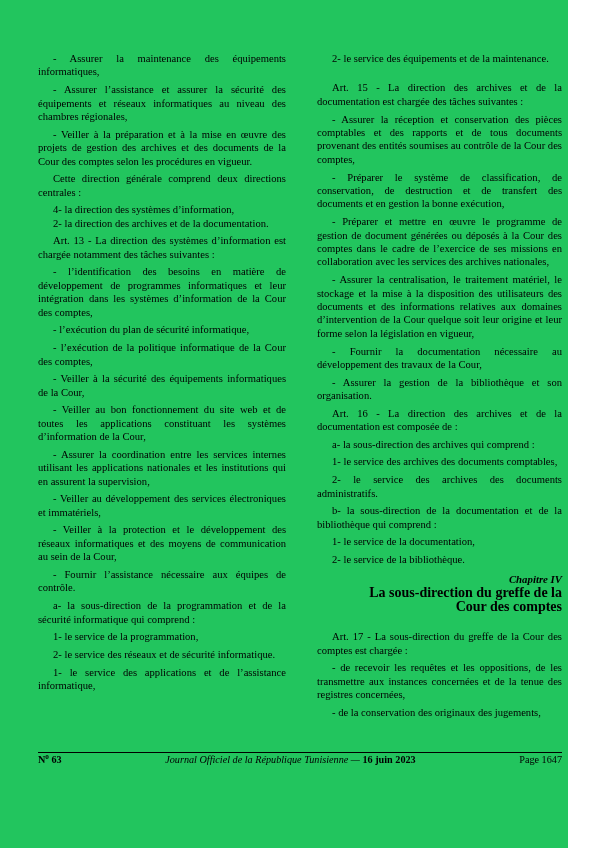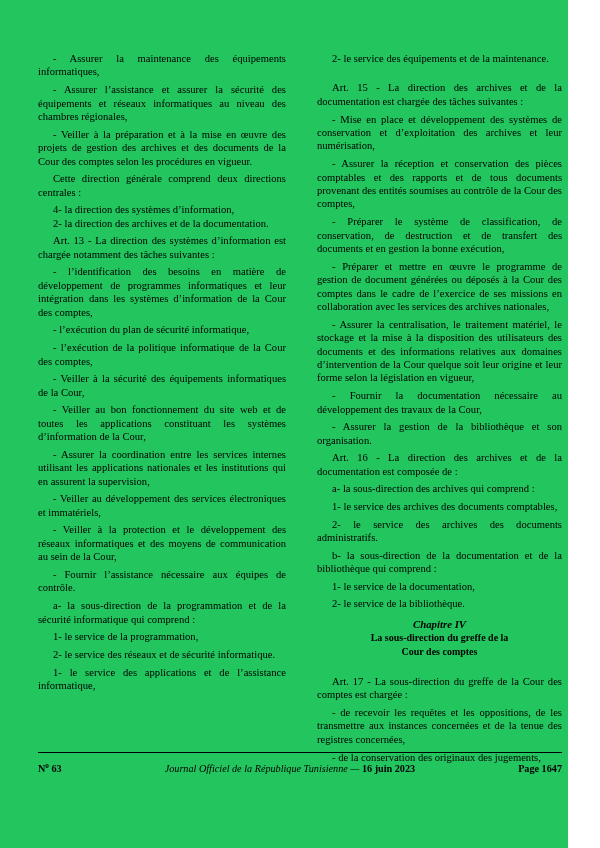--- a/index.html
+++ b/index.html
@@ -55,50 +55,49 @@
     margin-top: 4.2px;
   }
   p.gap-sm {
     margin-top: 16px;
   }
   .heading-block {
     margin-top: 6px;
     margin-bottom: 3px;
     text-align: center;
   }
-  .heading-block p { text-align: center; text-indent: 0; }
+  .heading-block p { text-align: right; text-indent: 0; }
   .chap {
     font-style: italic;
     font-weight: bold;
     font-size: 10.8px;
     line-height: 14px;
   }
   .chap-title {
     font-weight: bold;
-    font-size: 10px;
+    font-size: 14px;
     line-height: 14px;
   }
 
   .footer {
     position: absolute;
     left: 38px;
     top: 752px;
     width: 524px;
   }
   .footer-rule {
     border-top: 1.1px solid #000000;
     width: 100%;
     height: 0;
   }
   .footer-row {
     display: flex;
     flex-direction: row;
     align-items: baseline;
     justify-content: space-between;
-    margin-top: 9px;
     font-size: 10.2px;
   }
   .footer-left {
     font-weight: bold;
     white-space: nowrap;
   }
   .footer-left sup {
     font-size: 7.2px;
     vertical-align: super;
   }
@@ -106,21 +105,21 @@
     font-style: italic;
     white-space: nowrap;
     text-align: center;
     flex: 1;
   }
   .footer-center .date {
     font-style: normal;
     font-weight: bold;
   }
   .footer-right {
-    font-weight: bold;
+    font-weight: normal;
     white-space: nowrap;
   }
 </style>
 </head>
 <body>
 
 <div class="page">
 
   <div class="content">
 
@@ -143,21 +142,20 @@
       <p class="ind gap">-  Fournir  l’assistance  nécessaire  aux  équipes  de contrôle.</p>
       <p class="ind gap">a- la sous-direction de la programmation et de la sécurité informatique qui comprend :</p>
       <p class="ind gap">1- le service de la programmation,</p>
       <p class="ind gap">2-   le    service    des    réseaux    et    de    sécurité informatique.</p>
       <p class="ind gap">1-  le  service  des  applications  et  de  l’assistance informatique,</p>
     </div>
 
     <div class="col right">
       <p class="ind">2- le service des équipements et de la maintenance.</p>
       <p class="ind gap-sm">Art.  15 - La  direction  des  archives  et  de  la documentation est chargée des tâches suivantes :</p>
-      <p class="ind gap">- Mise en place et développement des systèmes de conservation  et  d’exploitation  des  archives  et  leur numérisation,</p>
       <p class="ind gap">-  Assurer  la  réception  et  conservation  des  pièces comptables  et  des  rapports  et  de  tous  documents provenant des entités soumises au contrôle  de la Cour des comptes,</p>
       <p class="ind gap">-   Préparer   le   système   de   classification,   de conservation,  de  destruction  et  de  transfert  des documents et en gestion la bonne exécution,</p>
       <p class="ind gap">- Préparer et mettre en œuvre le programme de gestion de document générées ou déposés à la Cour des  comptes  dans  le  cadre  de  l’exercice  de  ses missions  en  collaboration  avec  les  services  des archives nationales,</p>
       <p class="ind gap">- Assurer la centralisation, le traitement matériel, le stockage et la mise à la disposition des utilisateurs des documents  et  des  informations  relatives  aux  domaines d’intervention de la Cour quelque soit leur origine et leur forme selon la législation en vigueur,</p>
       <p class="ind gap">-   Fournir   la   documentation   nécessaire   au développement des travaux de la Cour,</p>
       <p class="ind gap">-  Assurer  la  gestion  de  la  bibliothèque  et  son organisation.</p>
       <p class="ind gap">Art.  16 - La  direction  des  archives  et  de  la documentation est composée de :</p>
       <p class="ind gap">a-    la sous-direction des archives qui comprend :</p>
       <p class="ind gap">1-   le   service   des   archives   des   documents comptables,</p>
       <p class="ind gap">2-   le   service   des   archives   des   documents administratifs.</p>

